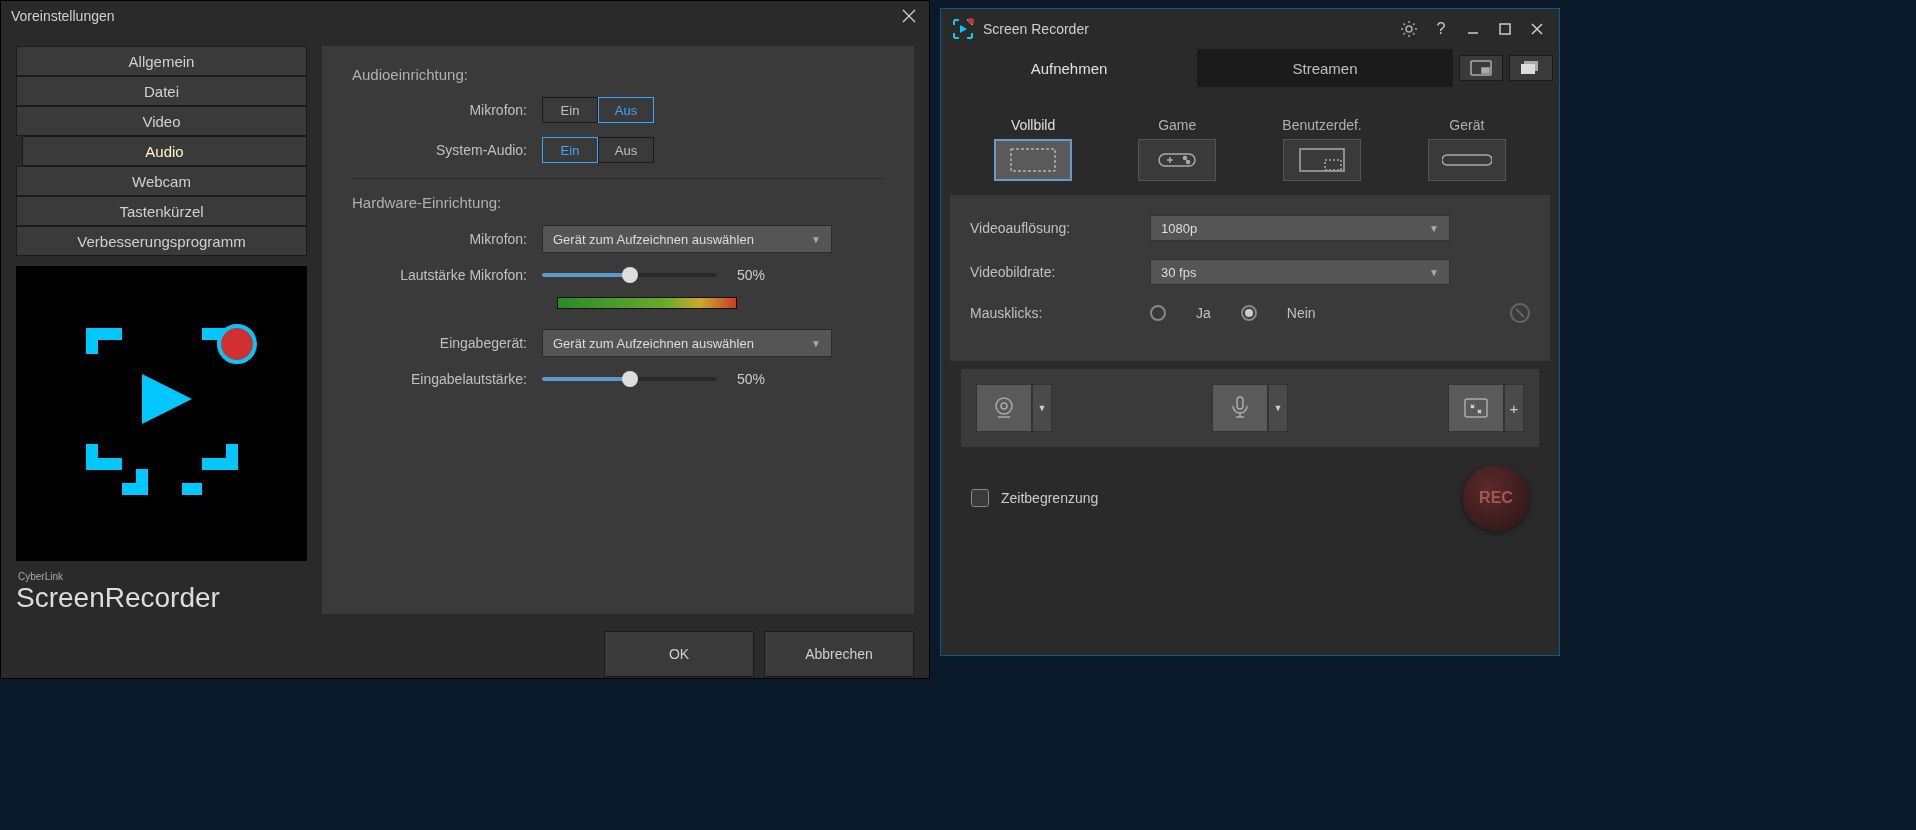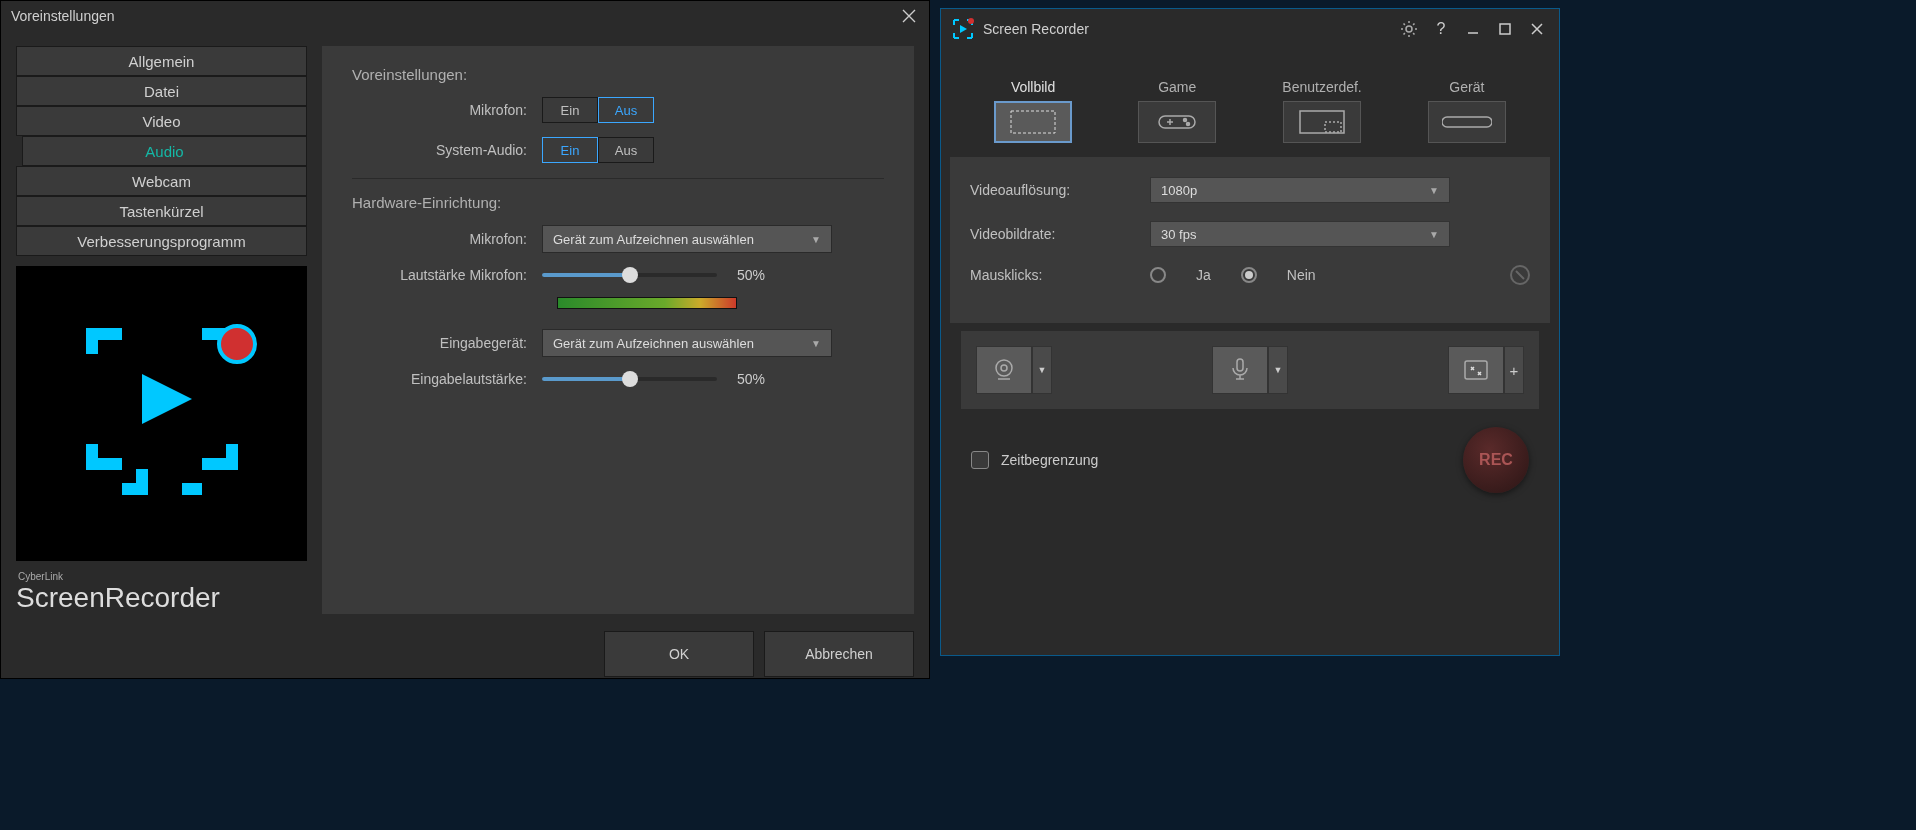--- a/index.html
+++ b/index.html
@@ -9,21 +9,21 @@
 
 
 .prefs-dialog { position: absolute; left: 0; top: 0; width: 930px; height: 679px; background: #2a2a2a; border: 1px solid #000; }
 .dlg-titlebar { height: 30px; background: #2a2a2a; display: flex; align-items: center; padding: 0 10px; }
 .dlg-title { color: #d0d0d0; font-size: 14px; }
 .dlg-close { margin-left: auto; width: 20px; height: 20px; color: #ccc; display: flex; align-items: center; justify-content: center; cursor: pointer; }
 
 .dlg-body { display: flex; height: 598px; padding: 15px; gap: 15px; }
 .dlg-left { width: 291px; display: flex; flex-direction: column; }
 .nav-btn { height: 30px; background: #3a3a3a; border: 1px solid #1a1a1a; color: #d0d0d0; display: flex; align-items: center; justify-content: center; cursor: pointer; font-size: 15px; }
-.nav-btn.active { color: #14b8a6; margin-left: 6px; }
+.nav-btn.active { color: #fef9c3; margin-left: 6px; }
 .logo-box { margin-top: 10px; flex: 1; display: flex; align-items: center; justify-content: center; background: #000; padding: 20px; }
 .product-name { margin-top: 10px; }
 .product-brand { font-size: 10px; color: #aaa; padding-left: 2px; }
 .product-title { font-size: 28px; color: #ddd; font-weight: 300; }
 
 .dlg-right { flex: 1; background: #3a3a3a; padding: 20px 30px; }
 .section-title { color: #b0b0b0; font-size: 15px; margin-bottom: 14px; }
 .form-row { display: flex; align-items: center; margin-bottom: 14px; }
 .form-label { width: 190px; text-align: right; color: #c0c0c0; padding-right: 15px; font-size: 14px; }
 .seg { display: flex; }
@@ -116,21 +116,21 @@
             <path d="M80 145 L80 165 L60 165 M120 165 L140 165" stroke="#00c8ff" stroke-width="12" fill="none"></path>
           </svg>
         </div>
         <div class="product-name">
           <div class="product-brand">CyberLink</div>
           <div class="product-title">ScreenRecorder</div>
         </div>
       </div>
 
       <div class="dlg-right">
-        <div class="section-title">Voreinstellungen:</div>
+        <div class="section-title">Audioeinrichtung:</div>
 
         <div class="form-row">
           <div class="form-label">Mikrofon:</div>
           <div class="seg">
             <div class="seg-btn">Ein</div>
             <div class="seg-btn on">Aus</div>
           </div>
         </div>
 
         <div class="form-row">
@@ -220,20 +220,38 @@
             <rect x="2" y="2" width="10" height="10" stroke="#ccc" fill="none" stroke-width="1.5"></rect>
           </svg>
       </span>
       <span class="app-close">
         <svg width="14" height="14">
             <path d="M2 2 L12 12 M12 2 L2 12" stroke="#ccc" stroke-width="1.5"></path>
           </svg>
       </span>
     </div>
 
+    <div class="app-tabs">
+      <div class="app-tab active">Aufnehmen</div>
+      <div class="app-tab">Streamen</div>
+      <div class="app-side-btns">
+        <div class="side-btn">
+          <svg width="22" height="16" viewBox="0 0 22 16" class="icon-svg">
+              <rect x="1" y="1" width="20" height="14" rx="1"></rect>
+              <rect x="12" y="8" width="7" height="5" fill="#aaa"></rect>
+            </svg>
+        </div>
+        <div class="side-btn">
+          <svg width="22" height="16" viewBox="0 0 22 16">
+              <rect x="4" y="1" width="14" height="10" fill="#aaa"></rect>
+              <rect x="1" y="4" width="14" height="10" fill="#ddd"></rect>
+            </svg>
+        </div>
+      </div>
+    </div>
 
     <div class="mode-strip">
       <div class="mode-item active">
         <div class="mode-label">Vollbild</div>
         <div class="mode-icon">
           <svg width="50" height="28" viewBox="0 0 50 28">
               <rect x="3" y="3" width="44" height="22" stroke="#ddd" fill="none" stroke-dasharray="3 2"></rect>
             </svg>
         </div>
       </div>

